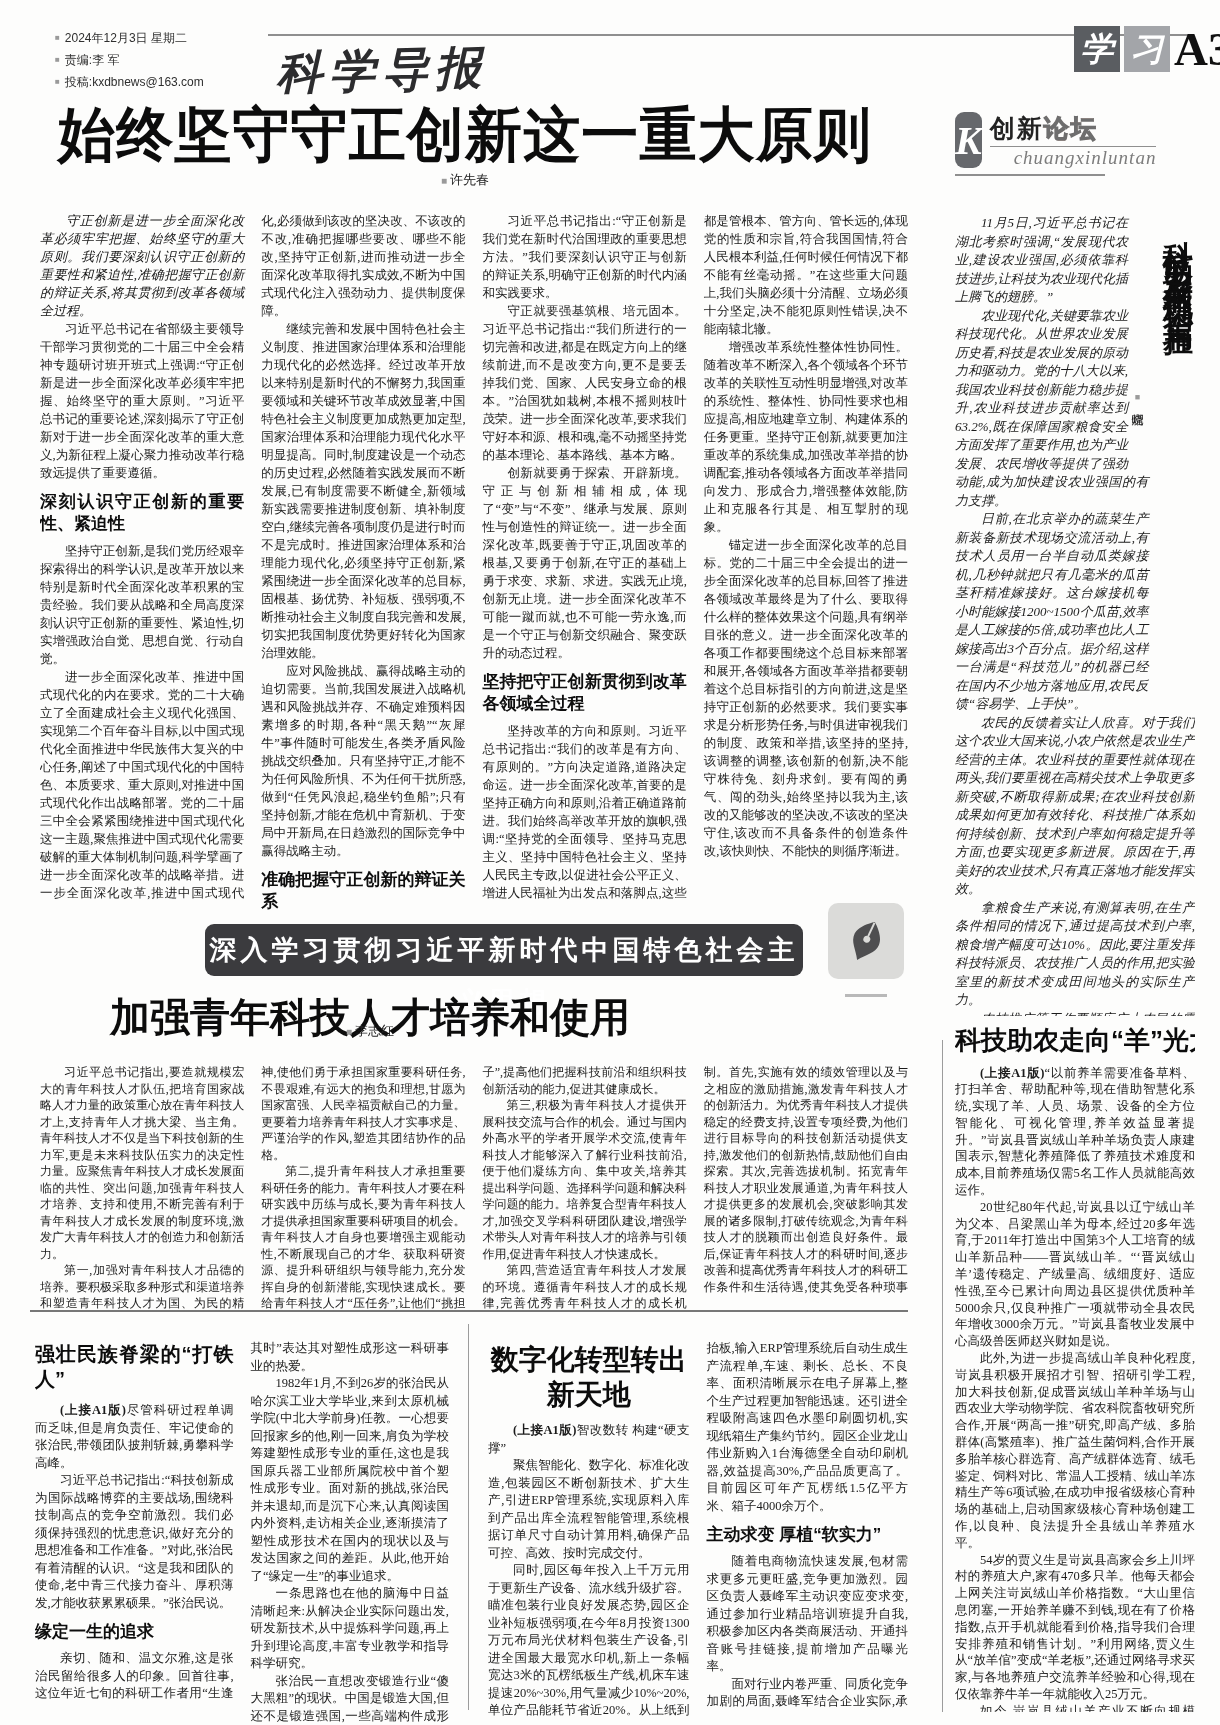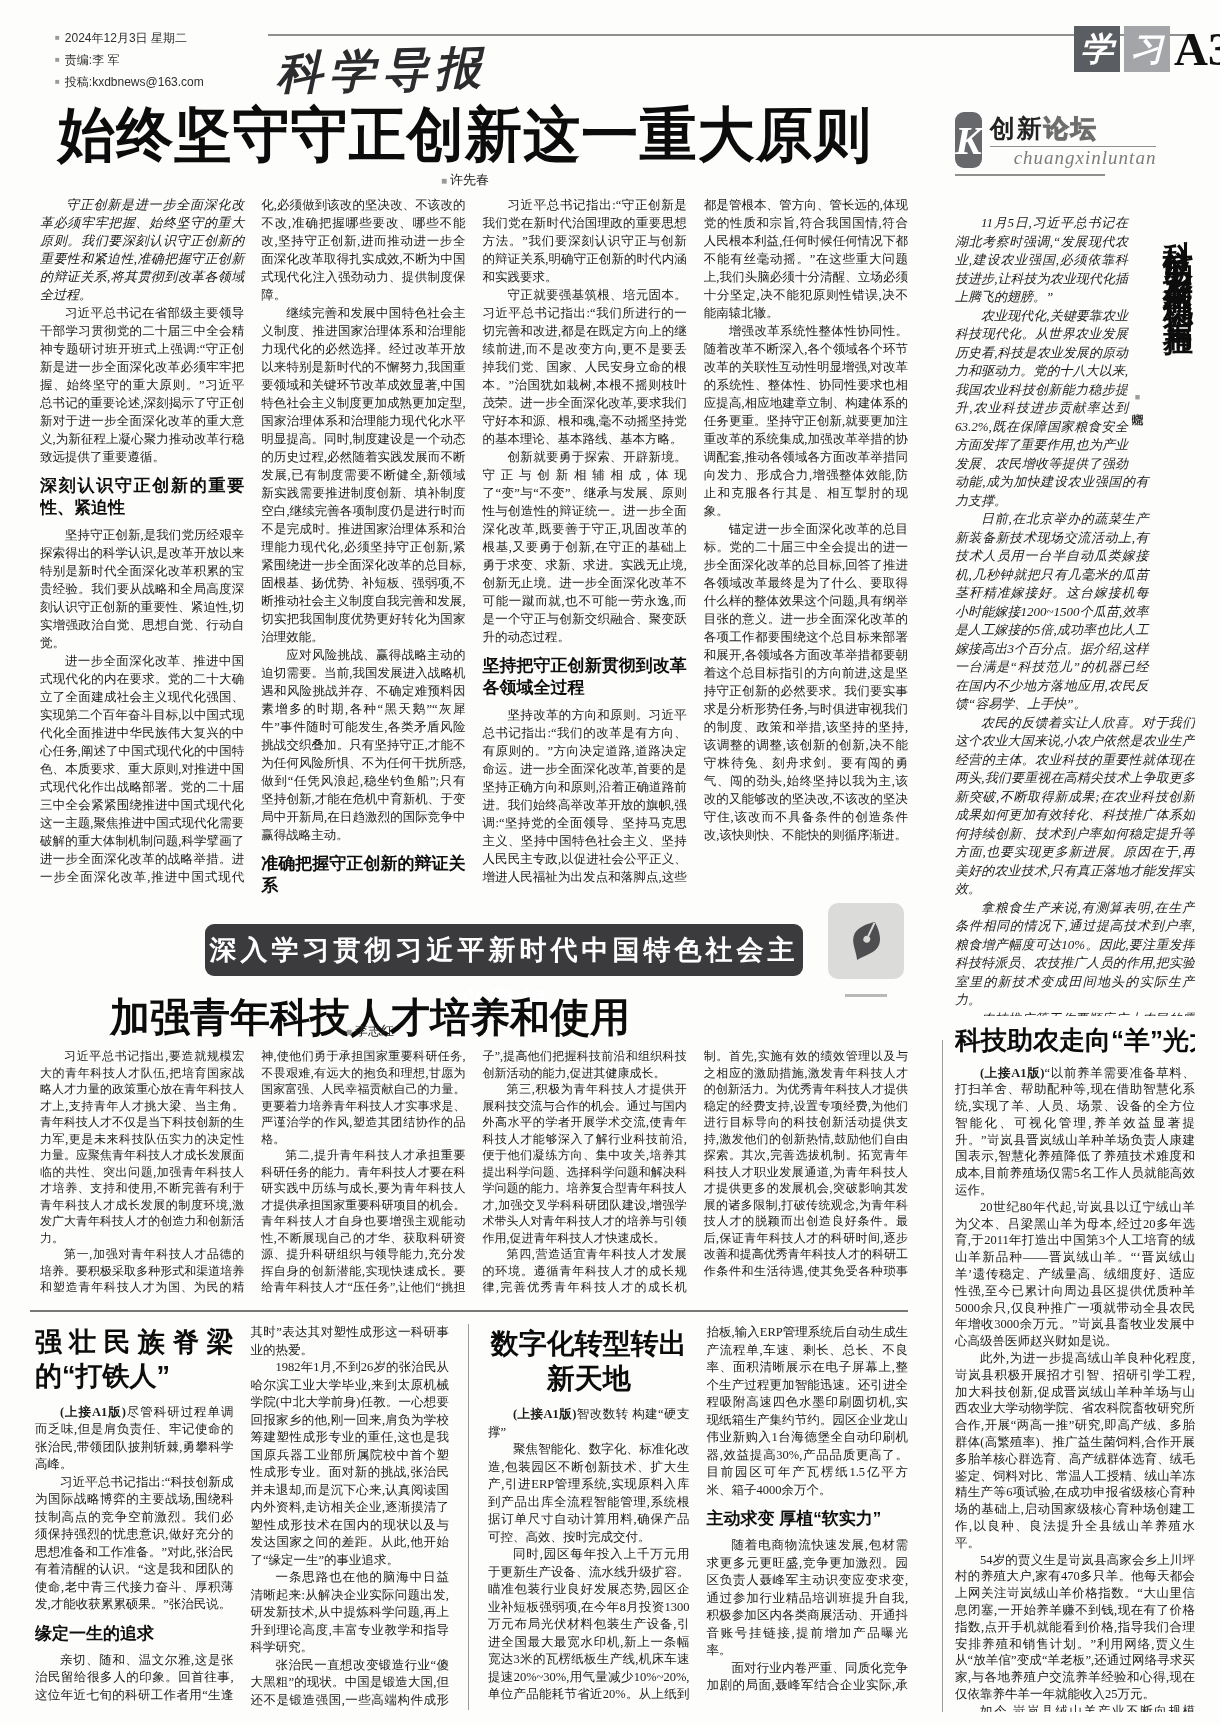--- a/index.html
+++ b/index.html
@@ -17,21 +17,21 @@
                  color:#fff;font-size:33px;font-weight:900;font-style:italic;}
   .sq1{background:#5a5d61;} .sq2{background:#a3a5a9;}
   .pageno{position:absolute;left:1174px;top:22px;font-size:47px;font-weight:700;color:#111;}
   
   .a1-title{position:absolute;left:45px;top:96px;width:840px;text-align:center;white-space:nowrap;
             font-family:"Liberation Sans","DejaVu Sans",sans-serif;font-weight:900;font-size:56px;
             letter-spacing:1px;color:#0c0c0c;transform:scale(1.02,1.06);transform-origin:center top;}
   .byline{font-family:"Liberation Sans","DejaVu Sans",sans-serif;font-size:13px;color:#222;text-align:center;}
   .byline::before{content:"■ ";color:#9a9a9a;font-size:10px;}
   .a1-byline{position:absolute;left:45px;top:171px;width:840px;}
-  .colbody{column-gap:17px;overflow:hidden;text-align:justify;}
+  .colbody{column-gap:17px;overflow:hidden;text-align:justify;margin-top:16px;}
   .a1-body{position:absolute;left:40px;top:196px;width:868px;height:724px;column-count:4;
            font-size:12.5px;line-height:18px;}
   .b-p{text-indent:2em;}
   .b-lead{text-indent:2em;font-style:italic;font-size:13px;color:#161616;}
   .b-h{font-family:"Liberation Sans","DejaVu Sans",sans-serif;font-weight:700;font-size:17px;
        line-height:1.3;margin:9px 0 7px;text-indent:0;break-inside:avoid;color:#0e0e0e;}
   
   .banner{position:absolute;left:205px;top:924px;width:598px;height:52px;background:#3b3b3e;
           border-radius:9px;color:#fff;font-weight:700;font-size:27px;letter-spacing:4px;
           text-align:center;line-height:52px;}
@@ -42,21 +42,21 @@
   
   .a2-title{position:absolute;left:40px;top:966px;width:660px;text-align:center;white-space:nowrap;
             font-family:"Liberation Sans","DejaVu Sans",sans-serif;font-weight:900;font-size:40px;color:#0c0c0c;margin-top:24px;}
   .a2-byline{position:absolute;left:40px;top:1022px;width:660px;}
   .a2-body{position:absolute;left:40px;top:1048px;width:868px;height:254px;column-count:4;
            font-size:12px;line-height:16.5px;}
   .hrule{position:absolute;left:30px;top:1310px;width:878px;height:2px;background:#777;}
   
   .vrule{position:absolute;width:1px;background:#9c9c9c;}
   .story{position:absolute;top:1324px;height:388px;column-count:2;font-size:12.5px;line-height:17.5px;}
-  .story-title{font-family:"Liberation Sans","DejaVu Sans",sans-serif;font-weight:900;font-size:27px;
+  .story-title{font-family:"Liberation Sans","DejaVu Sans",sans-serif;font-weight:900;font-size:20px;
                line-height:1.25;margin:2px 0 10px;text-indent:0;break-inside:avoid;color:#0c0c0c;}
   .blacksmith{left:35px;width:414px;}
   .digital{left:488px;width:420px;}
   .digital .story-title{text-align:center;font-size:28px;}
   
   .forum{position:absolute;left:955px;top:112px;width:240px;}
   .forum-head{display:flex;align-items:flex-start;gap:8px;padding-bottom:4px;border-bottom:2px solid #8f8f8f;width:150px;}
   .k-badge{width:56px;height:56px;background:#66686c;border-radius:9px;color:#fff;display:flex;
            align-items:center;justify-content:center;font-size:40px;font-style:italic;font-weight:700;}
   .ft-line{border-bottom:1.5px solid #8f8f8f;padding-bottom:1px;}

